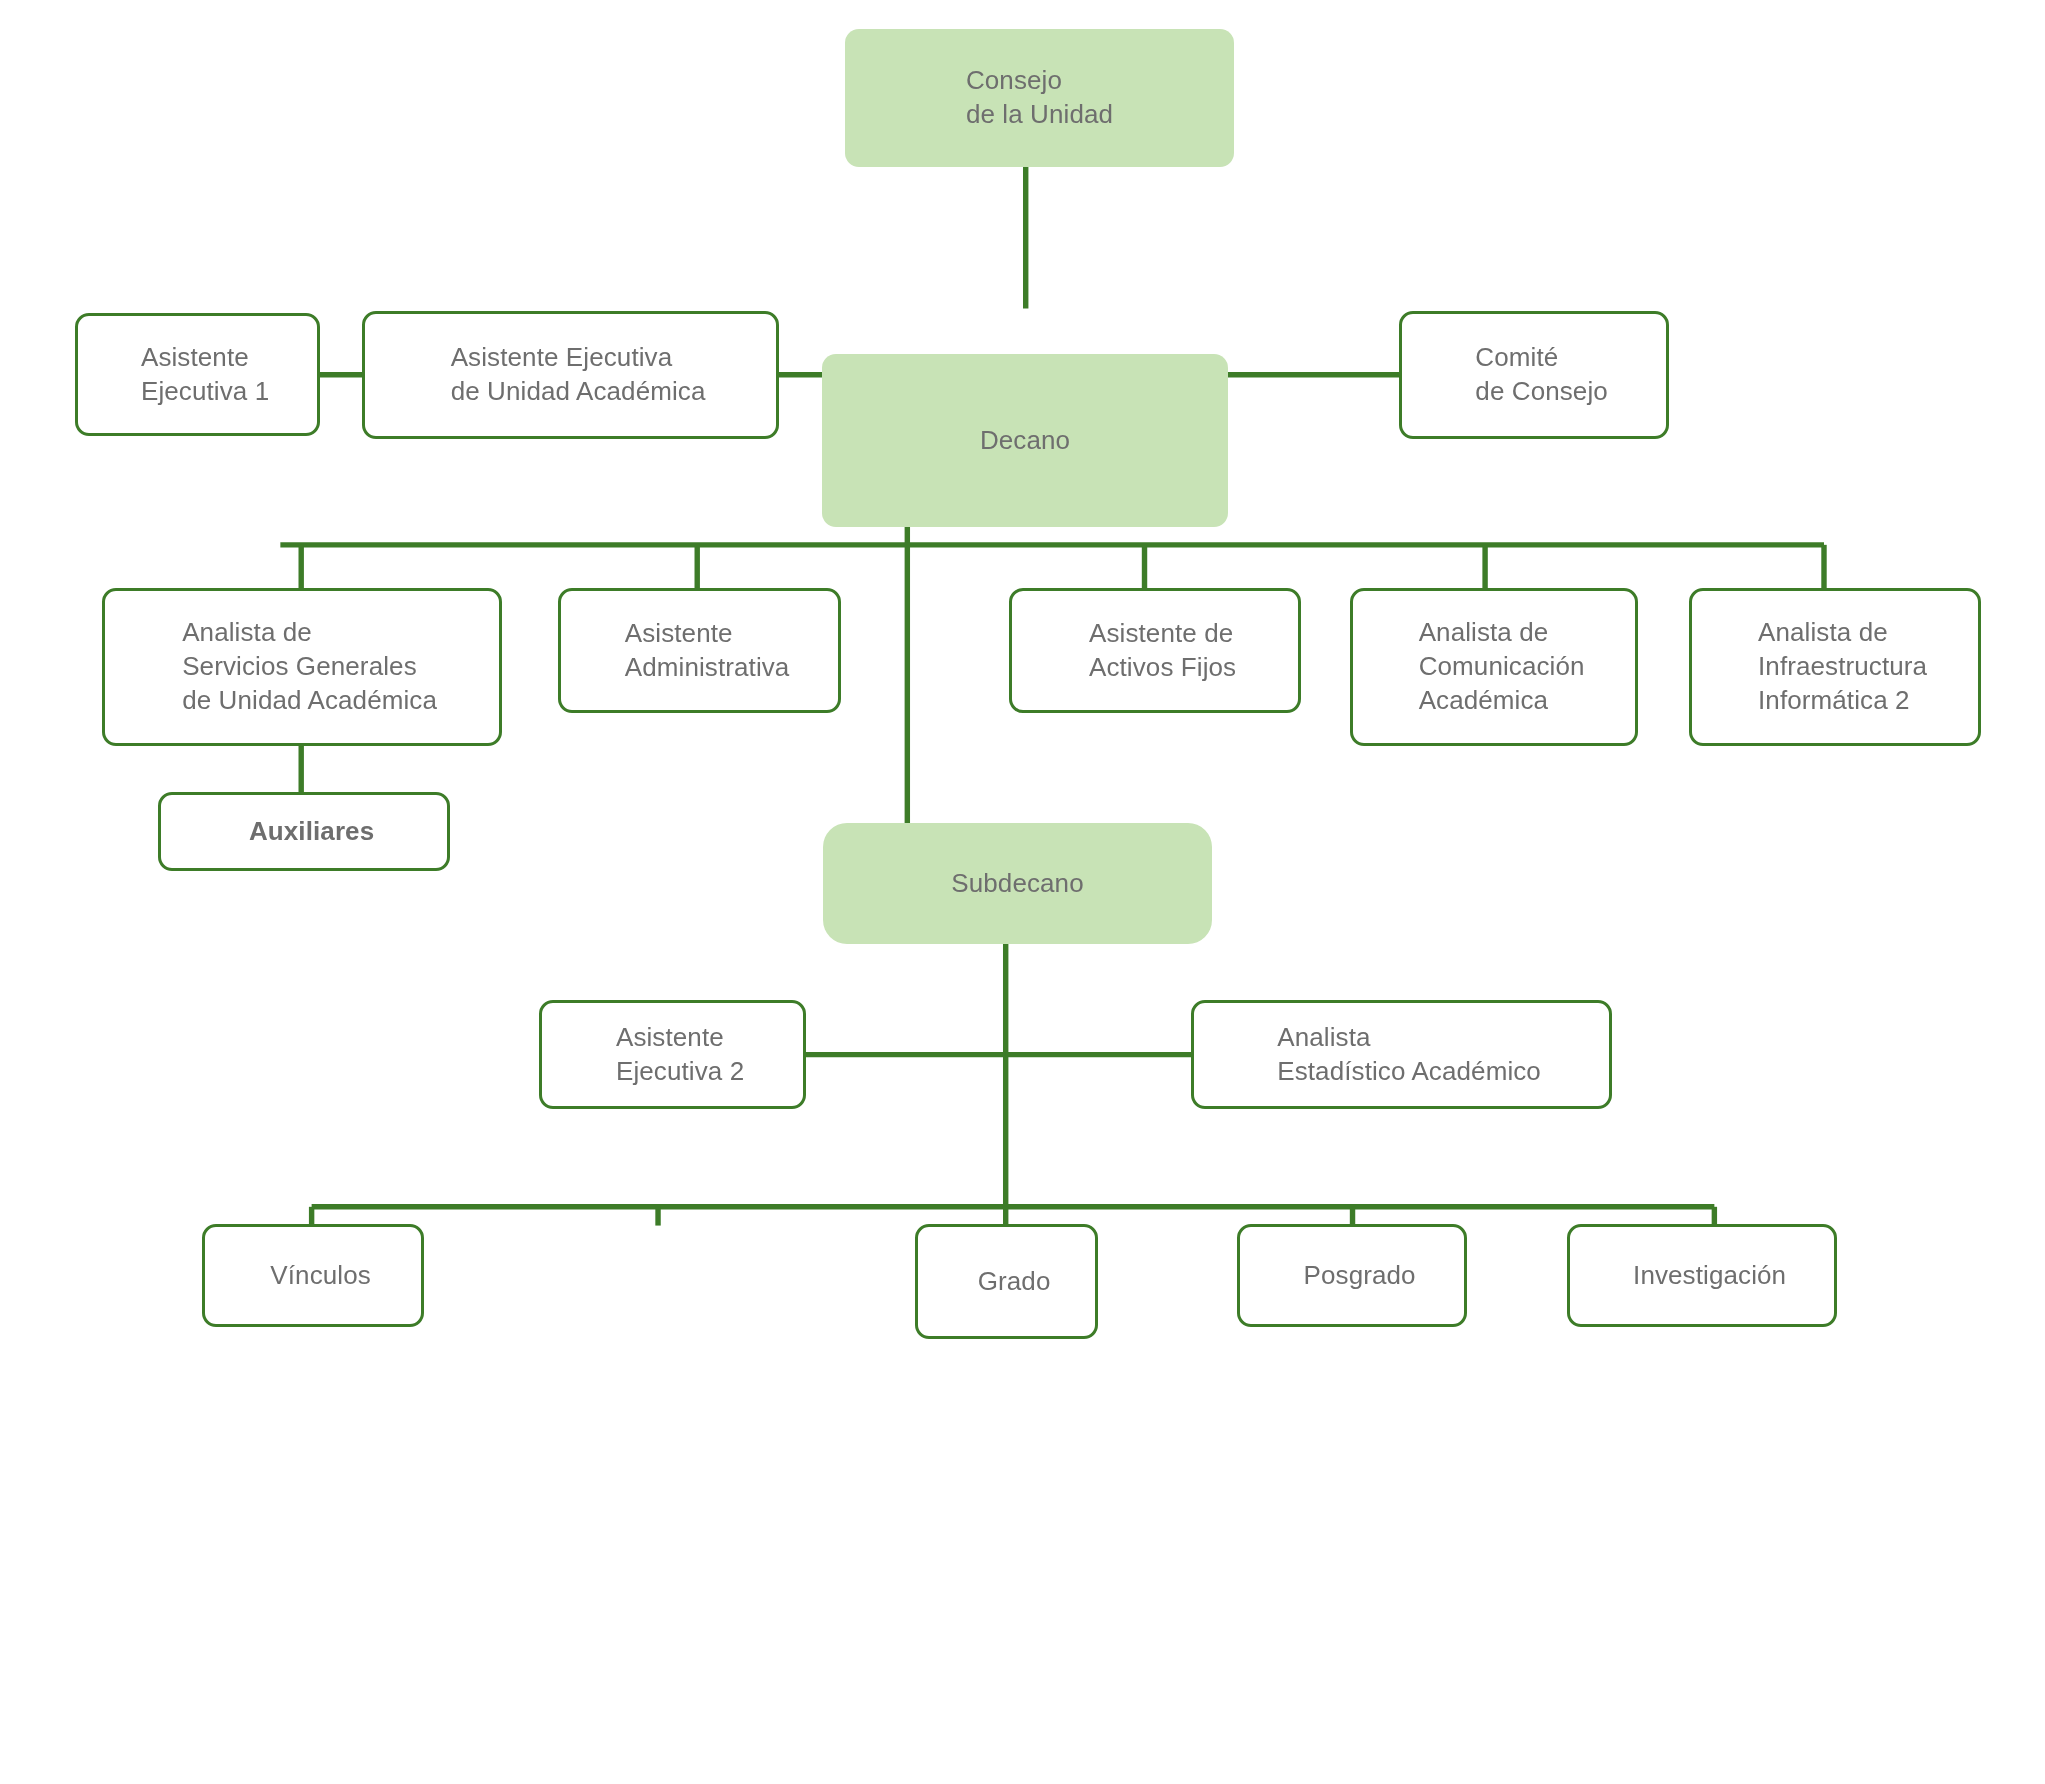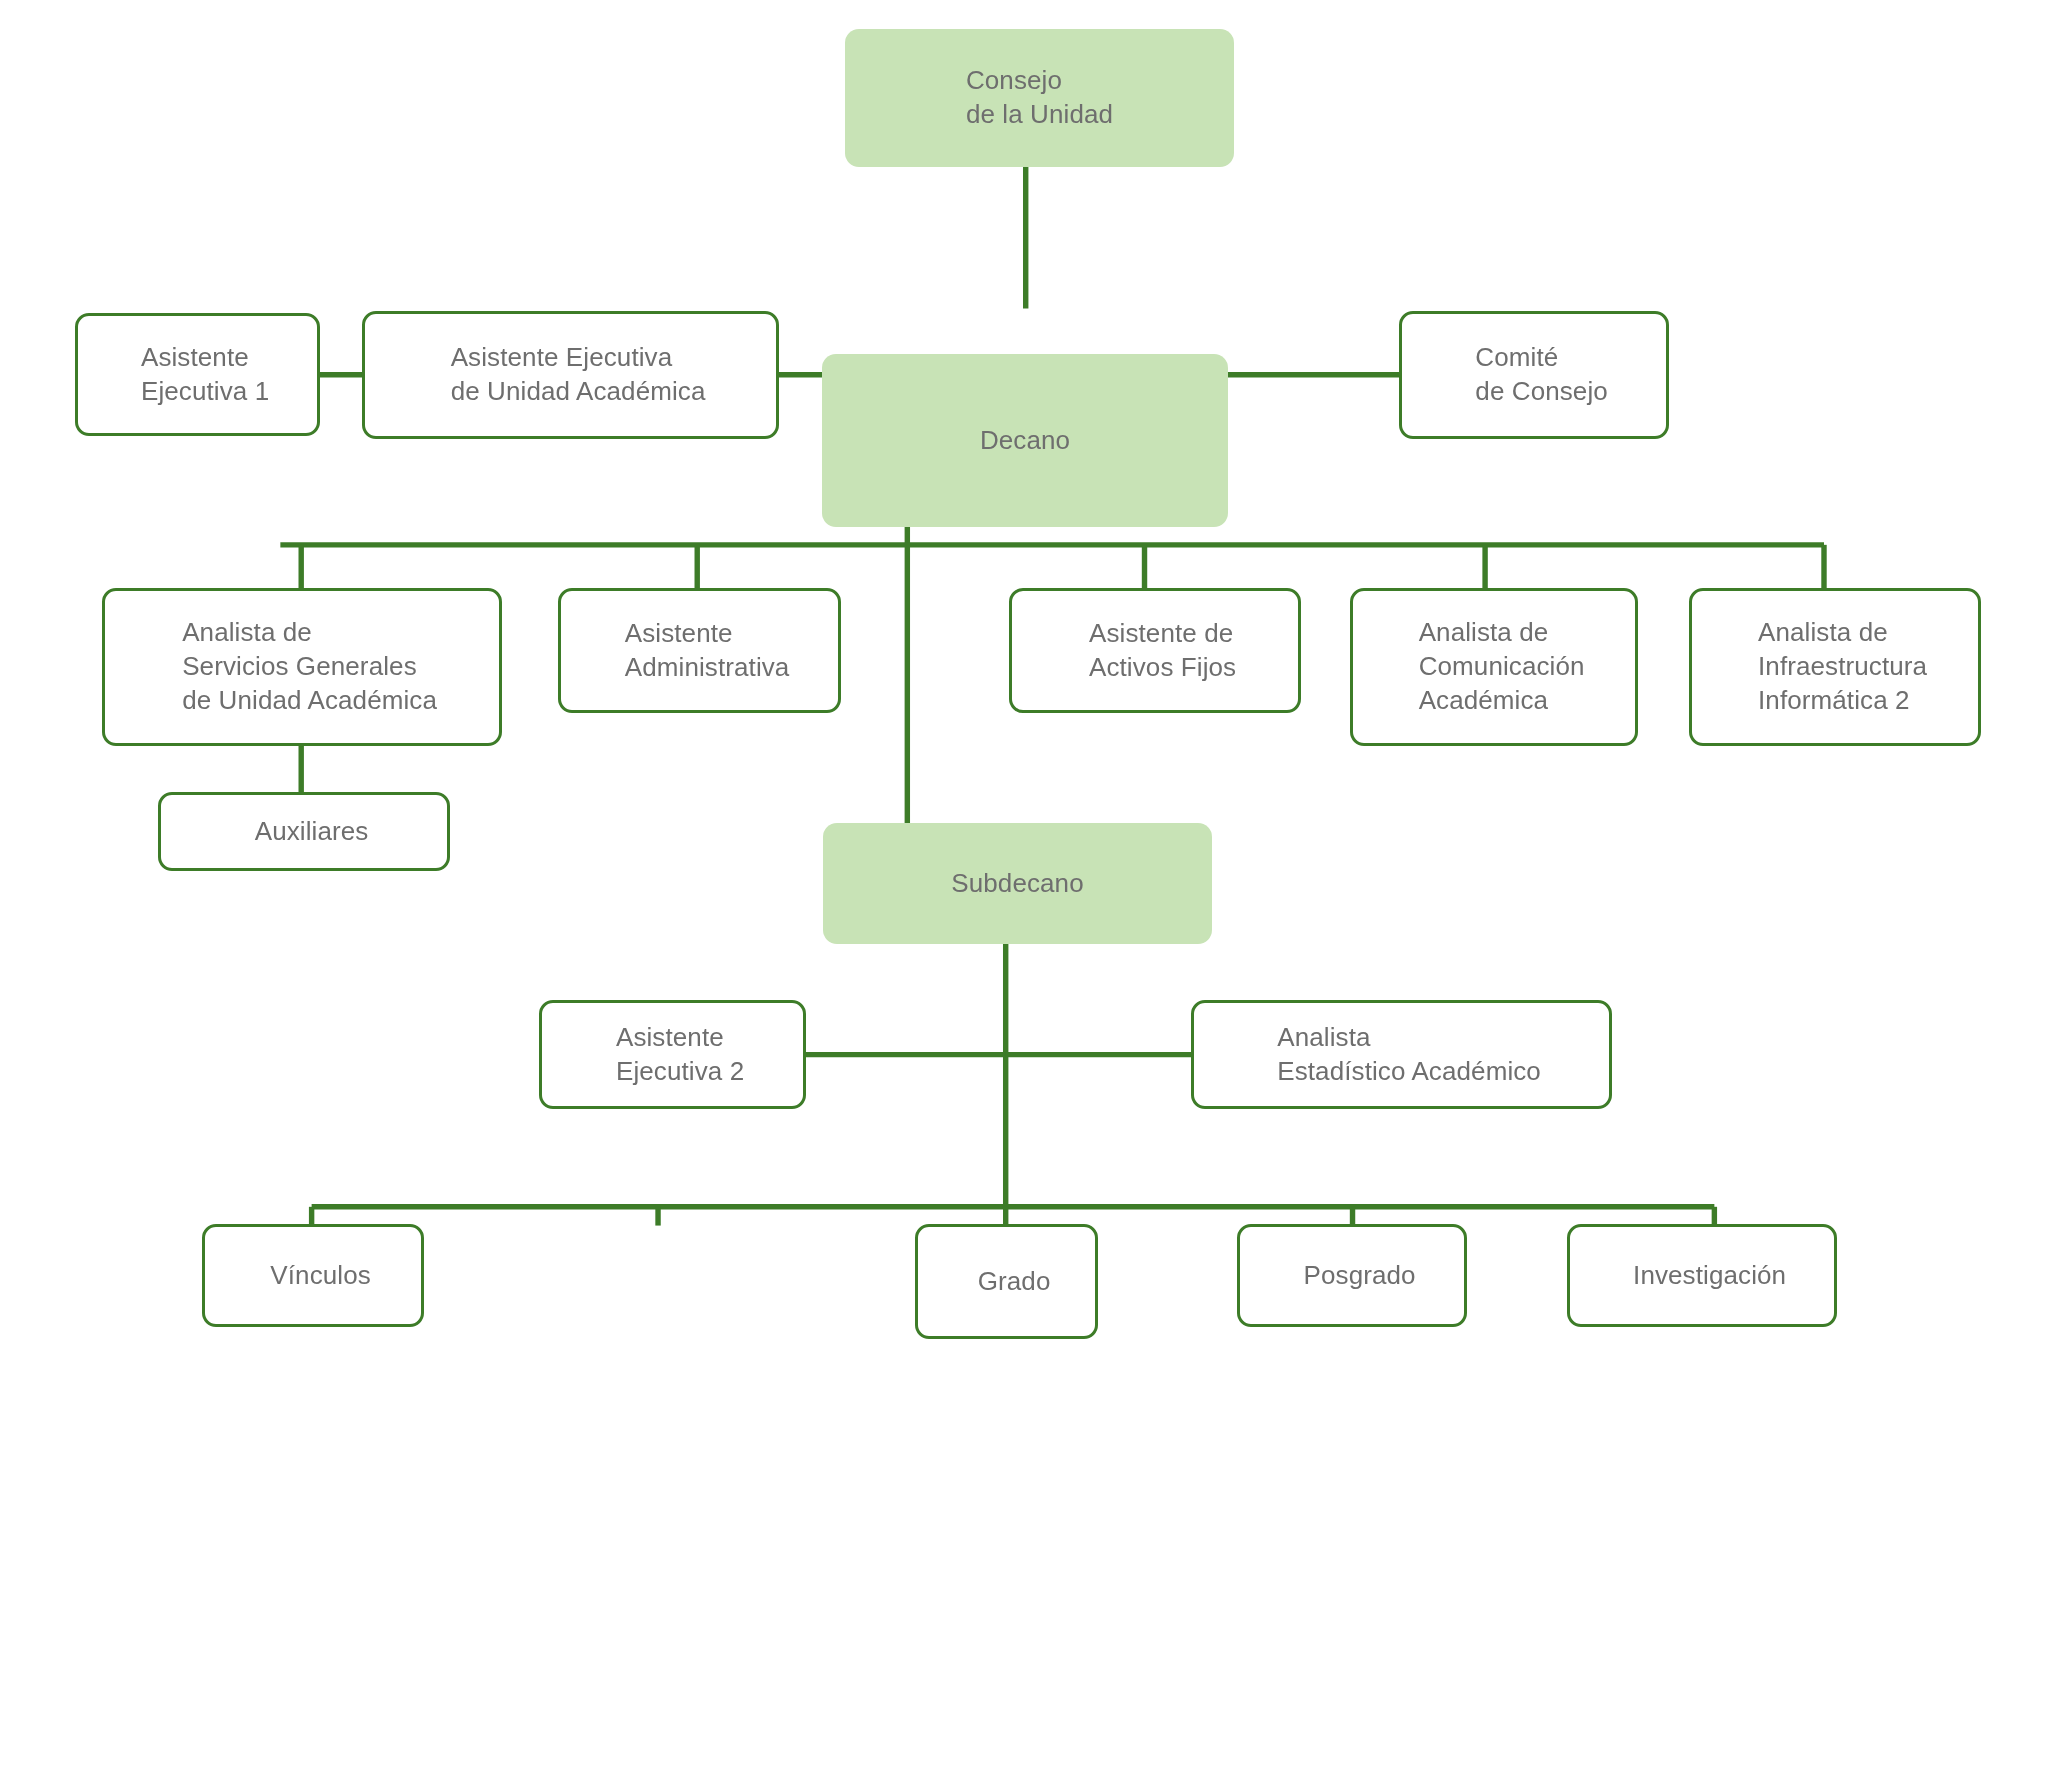--- a/index.html
+++ b/index.html
@@ -122,23 +122,23 @@
 Activos Fijos</div>
 
   <div class="node plain" style="left:1350px; top:588px; width:288px; height:158px;">Analista de
 Comunicación
 Académica</div>
 
   <div class="node plain" style="left:1689px; top:588px; width:292px; height:158px;">Analista de
 Infraestructura
 Informática 2</div>
 
-  <div class="node plain" style="left:158px; top:792px; width:292px; height:79px;">Auxiliares</div>
+  <div class="node plain" style="left:158px; top:792px; width:292px; height:79px;font-weight:bold;">Auxiliares</div>
 
-  <div class="node accent" style="left:823px; top:823px; width:389px; height:121px;">Subdecano</div>
+  <div class="node accent" style="left:823px; top:823px; width:389px; height:121px;border-radius:24px;">Subdecano</div>
 
   <div class="node plain" style="left:539px; top:1000px; width:267px; height:109px;">Asistente
 Ejecutiva 2</div>
 
   <div class="node plain" style="left:1191px; top:1000px; width:421px; height:109px;">Analista
 Estadístico Académico</div>
 
   <div class="node plain" style="left:202px; top:1224px; width:222px; height:103px;">Vínculos</div>
 
 

